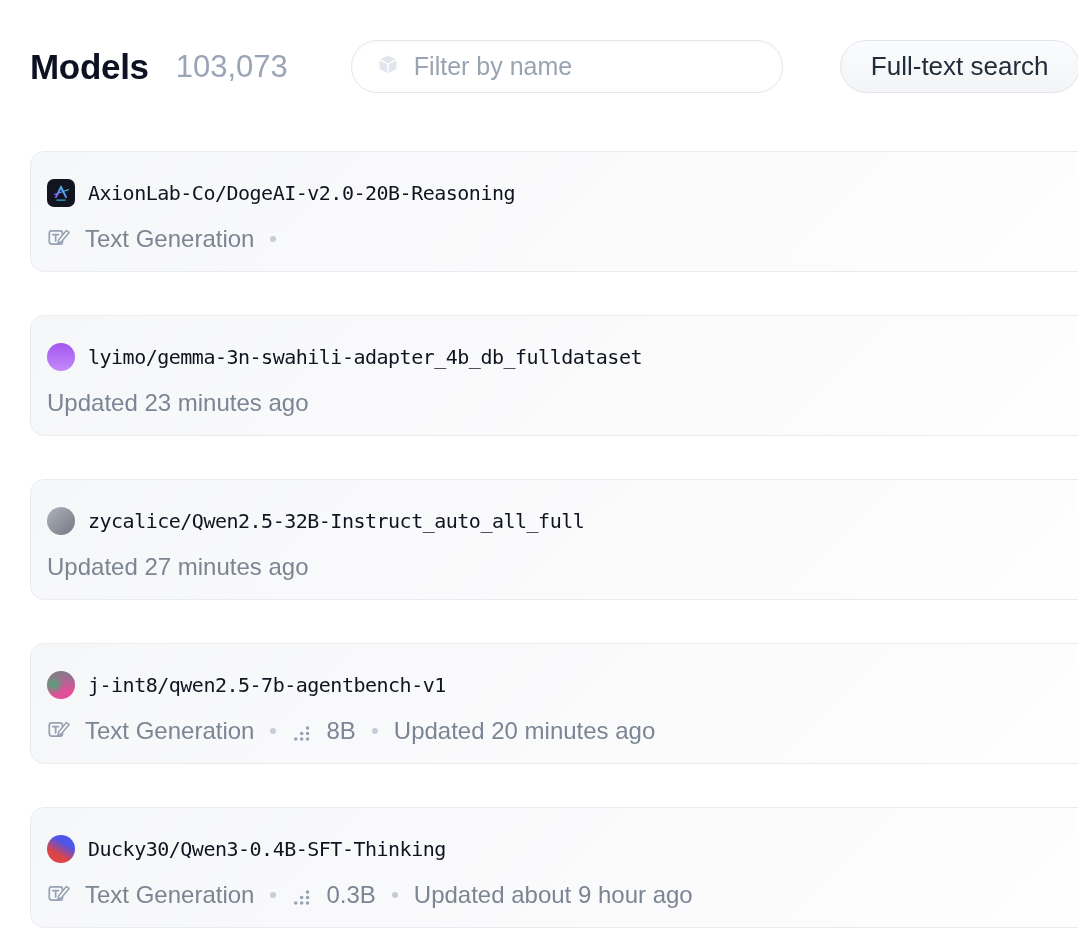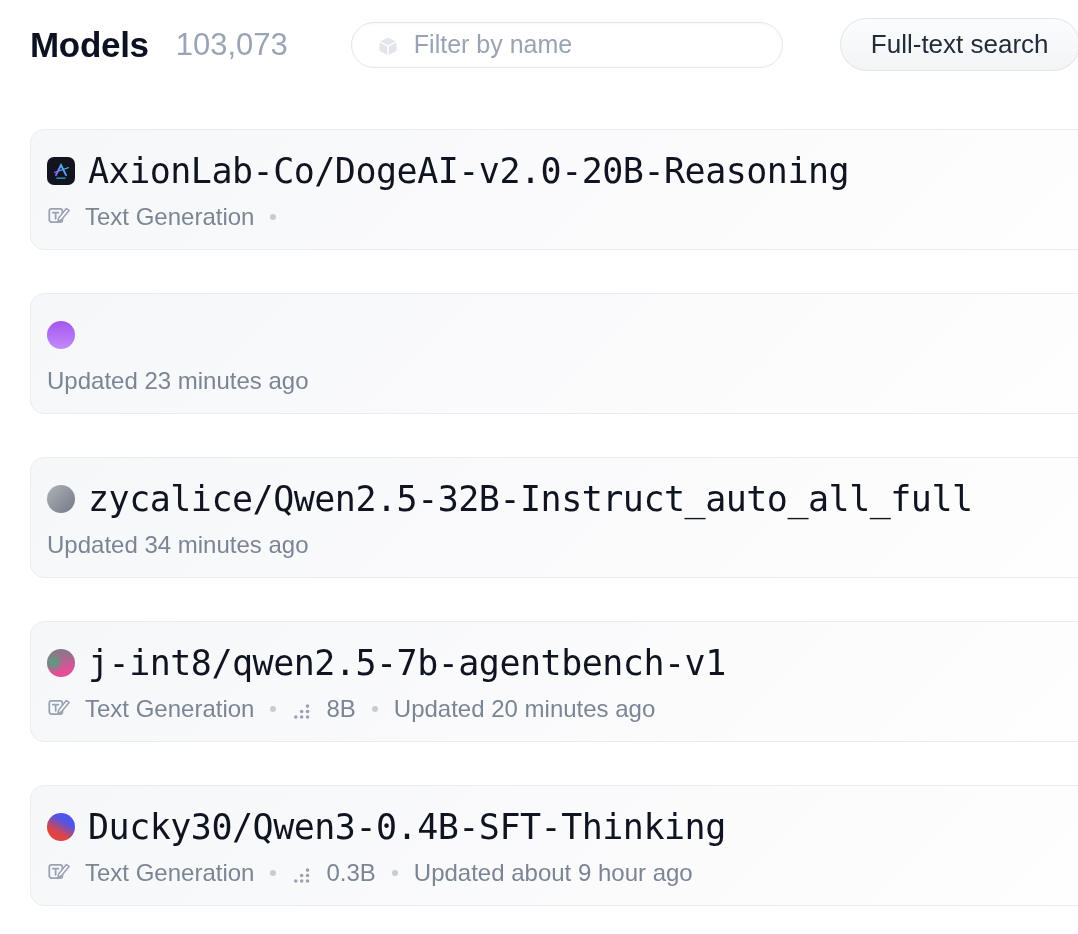--- a/index.html
+++ b/index.html
@@ -10,29 +10,30 @@
     font-family:"Liberation Sans","DejaVu Sans",sans-serif;
     overflow:hidden;
     color:#0c1221;
   }
 
   
   .hdr {
     display:flex; align-items:center;
     padding:9px 0 0 30px;
     height:80px;
+    margin-top:22px;
   }
   .hdr h1 {
     margin:0; font-size:35px; font-weight:600; color:#0c1221; letter-spacing:-0.3px;
   }
   .count { font-size:31px; color:#9aa4b5; margin-left:27px; font-weight:400;text-align:right; }
 
   .filter-wrap { position:relative; margin-left:63px; }
   .filter-input {
-    width:432px; height:46px;
+    width:432px; height:53px;
     border:1px solid #e3e6eb; border-radius:26px;
     padding:0 20px 0 62px;
     font-size:25px; color:#4b5563;
     font-family:"Liberation Sans","DejaVu Sans",sans-serif;
     outline:none; background:#ffffff;
     box-shadow: inset 0 1px 3px rgba(0,0,0,.03);
   }
   .filter-input::placeholder { color:#9aa3b2; }
   .cube { position:absolute; left:24px; top:12px; width:26px; height:26px; }
 
@@ -64,21 +65,21 @@
   }
   .av2 { background:linear-gradient(180deg,#a558ef 5%,#c287fa 95%); }
   .av3 { background:linear-gradient(135deg,#a9adb5 10%,#767b86 95%); }
   .av4 { background:
       radial-gradient(circle at 22% 48%, #45a878 0%, rgba(69,168,120,0) 42%),
       linear-gradient(180deg,#86798a 5%,#e04f98 72%); }
   .av5 { background:linear-gradient(210deg,#4e55e8 32%,#df4445 68%); }
 
   .mname {
     margin:0; font-family:"DejaVu Sans Mono","Liberation Mono",monospace;
-    font-size:35px; font-weight:400; color:#0f1420;
+    font-size:20px; font-weight:400; color:#0f1420;
     letter-spacing:-0.5px; white-space:nowrap;
   }
   .mrow {
     display:flex; align-items:center; gap:13px;
     font-size:24px; color:#7b8594; white-space:nowrap; height:28px;
   }
   .sep { width:6px; height:6px; border-radius:50%; background:#c6cdd6; margin:0 3px; flex:none; }
   .ticon { width:25px; height:25px; flex:none; }
   .picon { width:21px; height:21px; flex:none; margin-top:2px; }
 </style>
@@ -146,33 +147,34 @@
           <use href="#i-taskgen"></use>
         </svg>
       <span>Text Generation</span>
       <span class="sep"></span>
     </div>
   </article>
 
   <article class="card">
     <div class="trow">
       <span class="avatar av2"></span>
+      <h4 class="mname">lyimo/gemma-3n-swahili-adapter_4b_db_fulldataset</h4>
     </div>
     <div class="mrow">
       <span>Updated 23 minutes ago</span>
     </div>
   </article>
 
   <article class="card">
     <div class="trow">
       <span class="avatar av3"></span>
       <h4 class="mname">zycalice/Qwen2.5-32B-Instruct_auto_all_full</h4>
     </div>
     <div class="mrow">
-      <span>Updated 34 minutes ago</span>
+      <span>Updated 27 minutes ago</span>
     </div>
   </article>
 
   <article class="card">
     <div class="trow">
       <span class="avatar av4"></span>
       <h4 class="mname">j-int8/qwen2.5-7b-agentbench-v1</h4>
     </div>
     <div class="mrow">
       <svg class="ticon">

